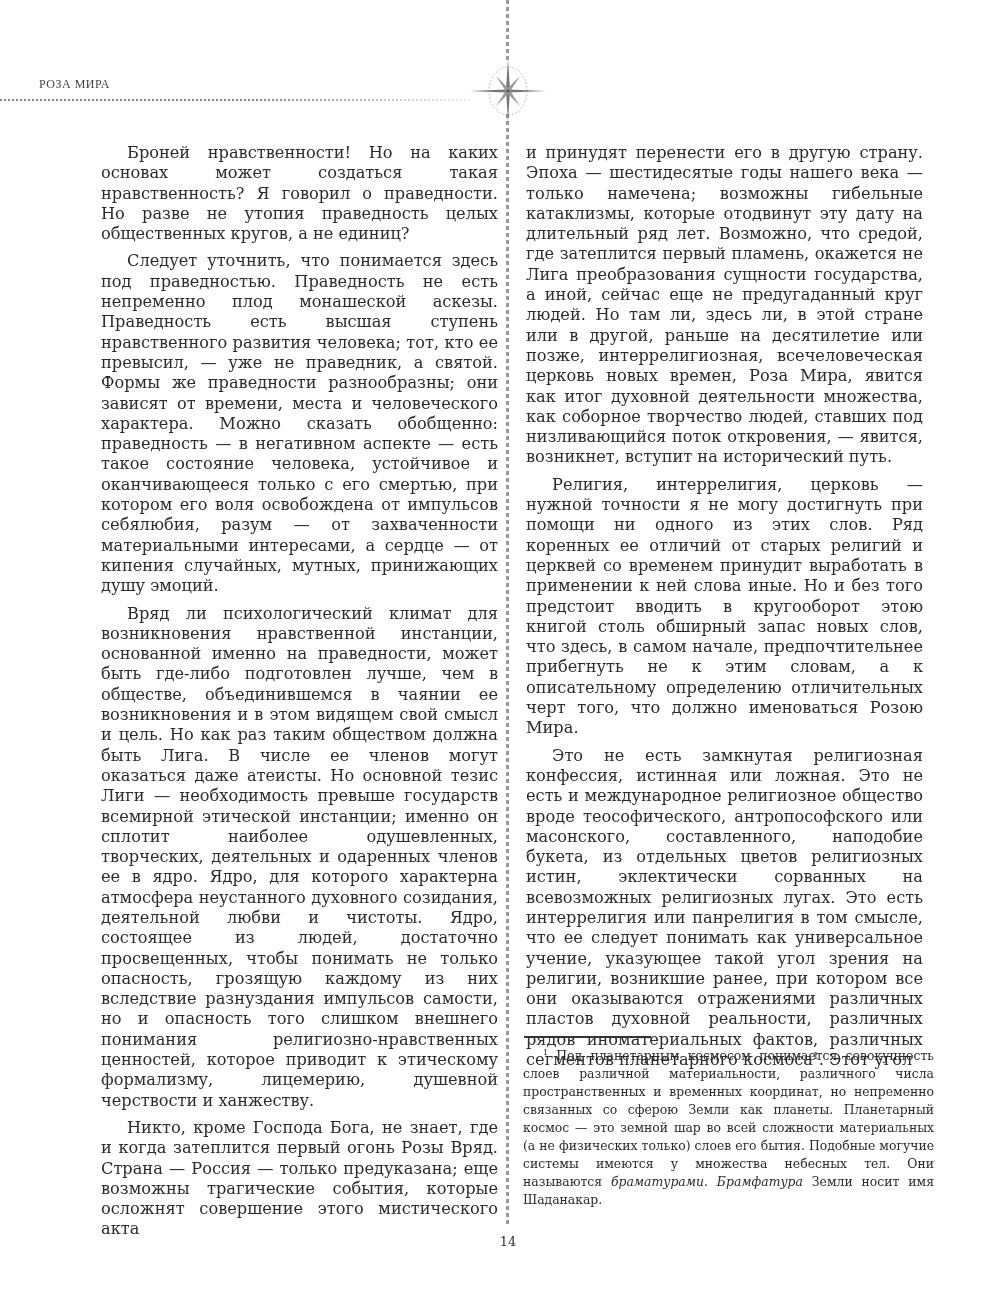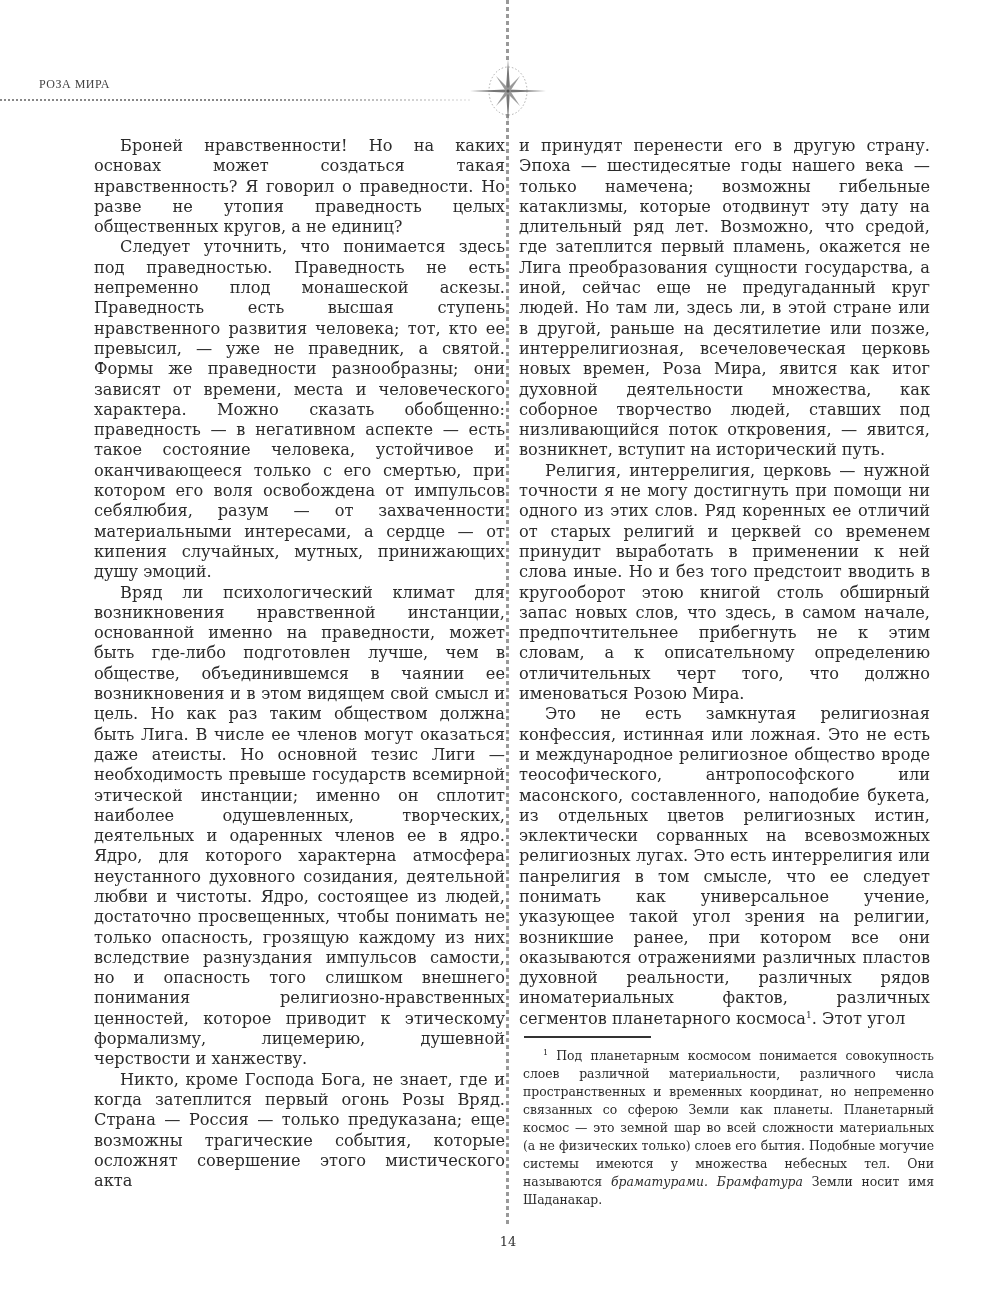--- a/index.html
+++ b/index.html
@@ -23,21 +23,21 @@
     .divider.top { top: 0; height: 62px; }
     .divider.main { top: 114px; height: 1110px; }
     .compass { position: absolute; left: 468px; top: 58px; width: 80px; height: 66px; }
     .column {
       position: absolute; top: 136px; width: 411px;
       font-family: "DejaVu Serif", serif; font-size: 16.2px; line-height: 20.3px;
       text-align: justify; hyphens: manual; color: #2b2b2b;
     }
     .col-left { left: 94px; }
     .col-right { left: 519px; }
-    .column p { margin: 0; text-indent: 26px; }
+    .column p { margin: 7px; text-indent: 26px; }
     .column p.cont { text-indent: 0; }
     sup { font-size: 9px; line-height: 0; vertical-align: super; }
     .fn-rule { position: absolute; left: 524px; top: 1036px; width: 127px; height: 1.5px; background: #333; }
     .footnote {
       position: absolute; left: 523px; top: 1047px; width: 411px;
       font-family: "DejaVu Serif", serif; font-size: 12.4px; line-height: 18px;
       text-align: justify; color: #2b2b2b;
     }
     .footnote p { margin: 0; text-indent: 20px; }
     .footnote sup { font-size: 8px; }

